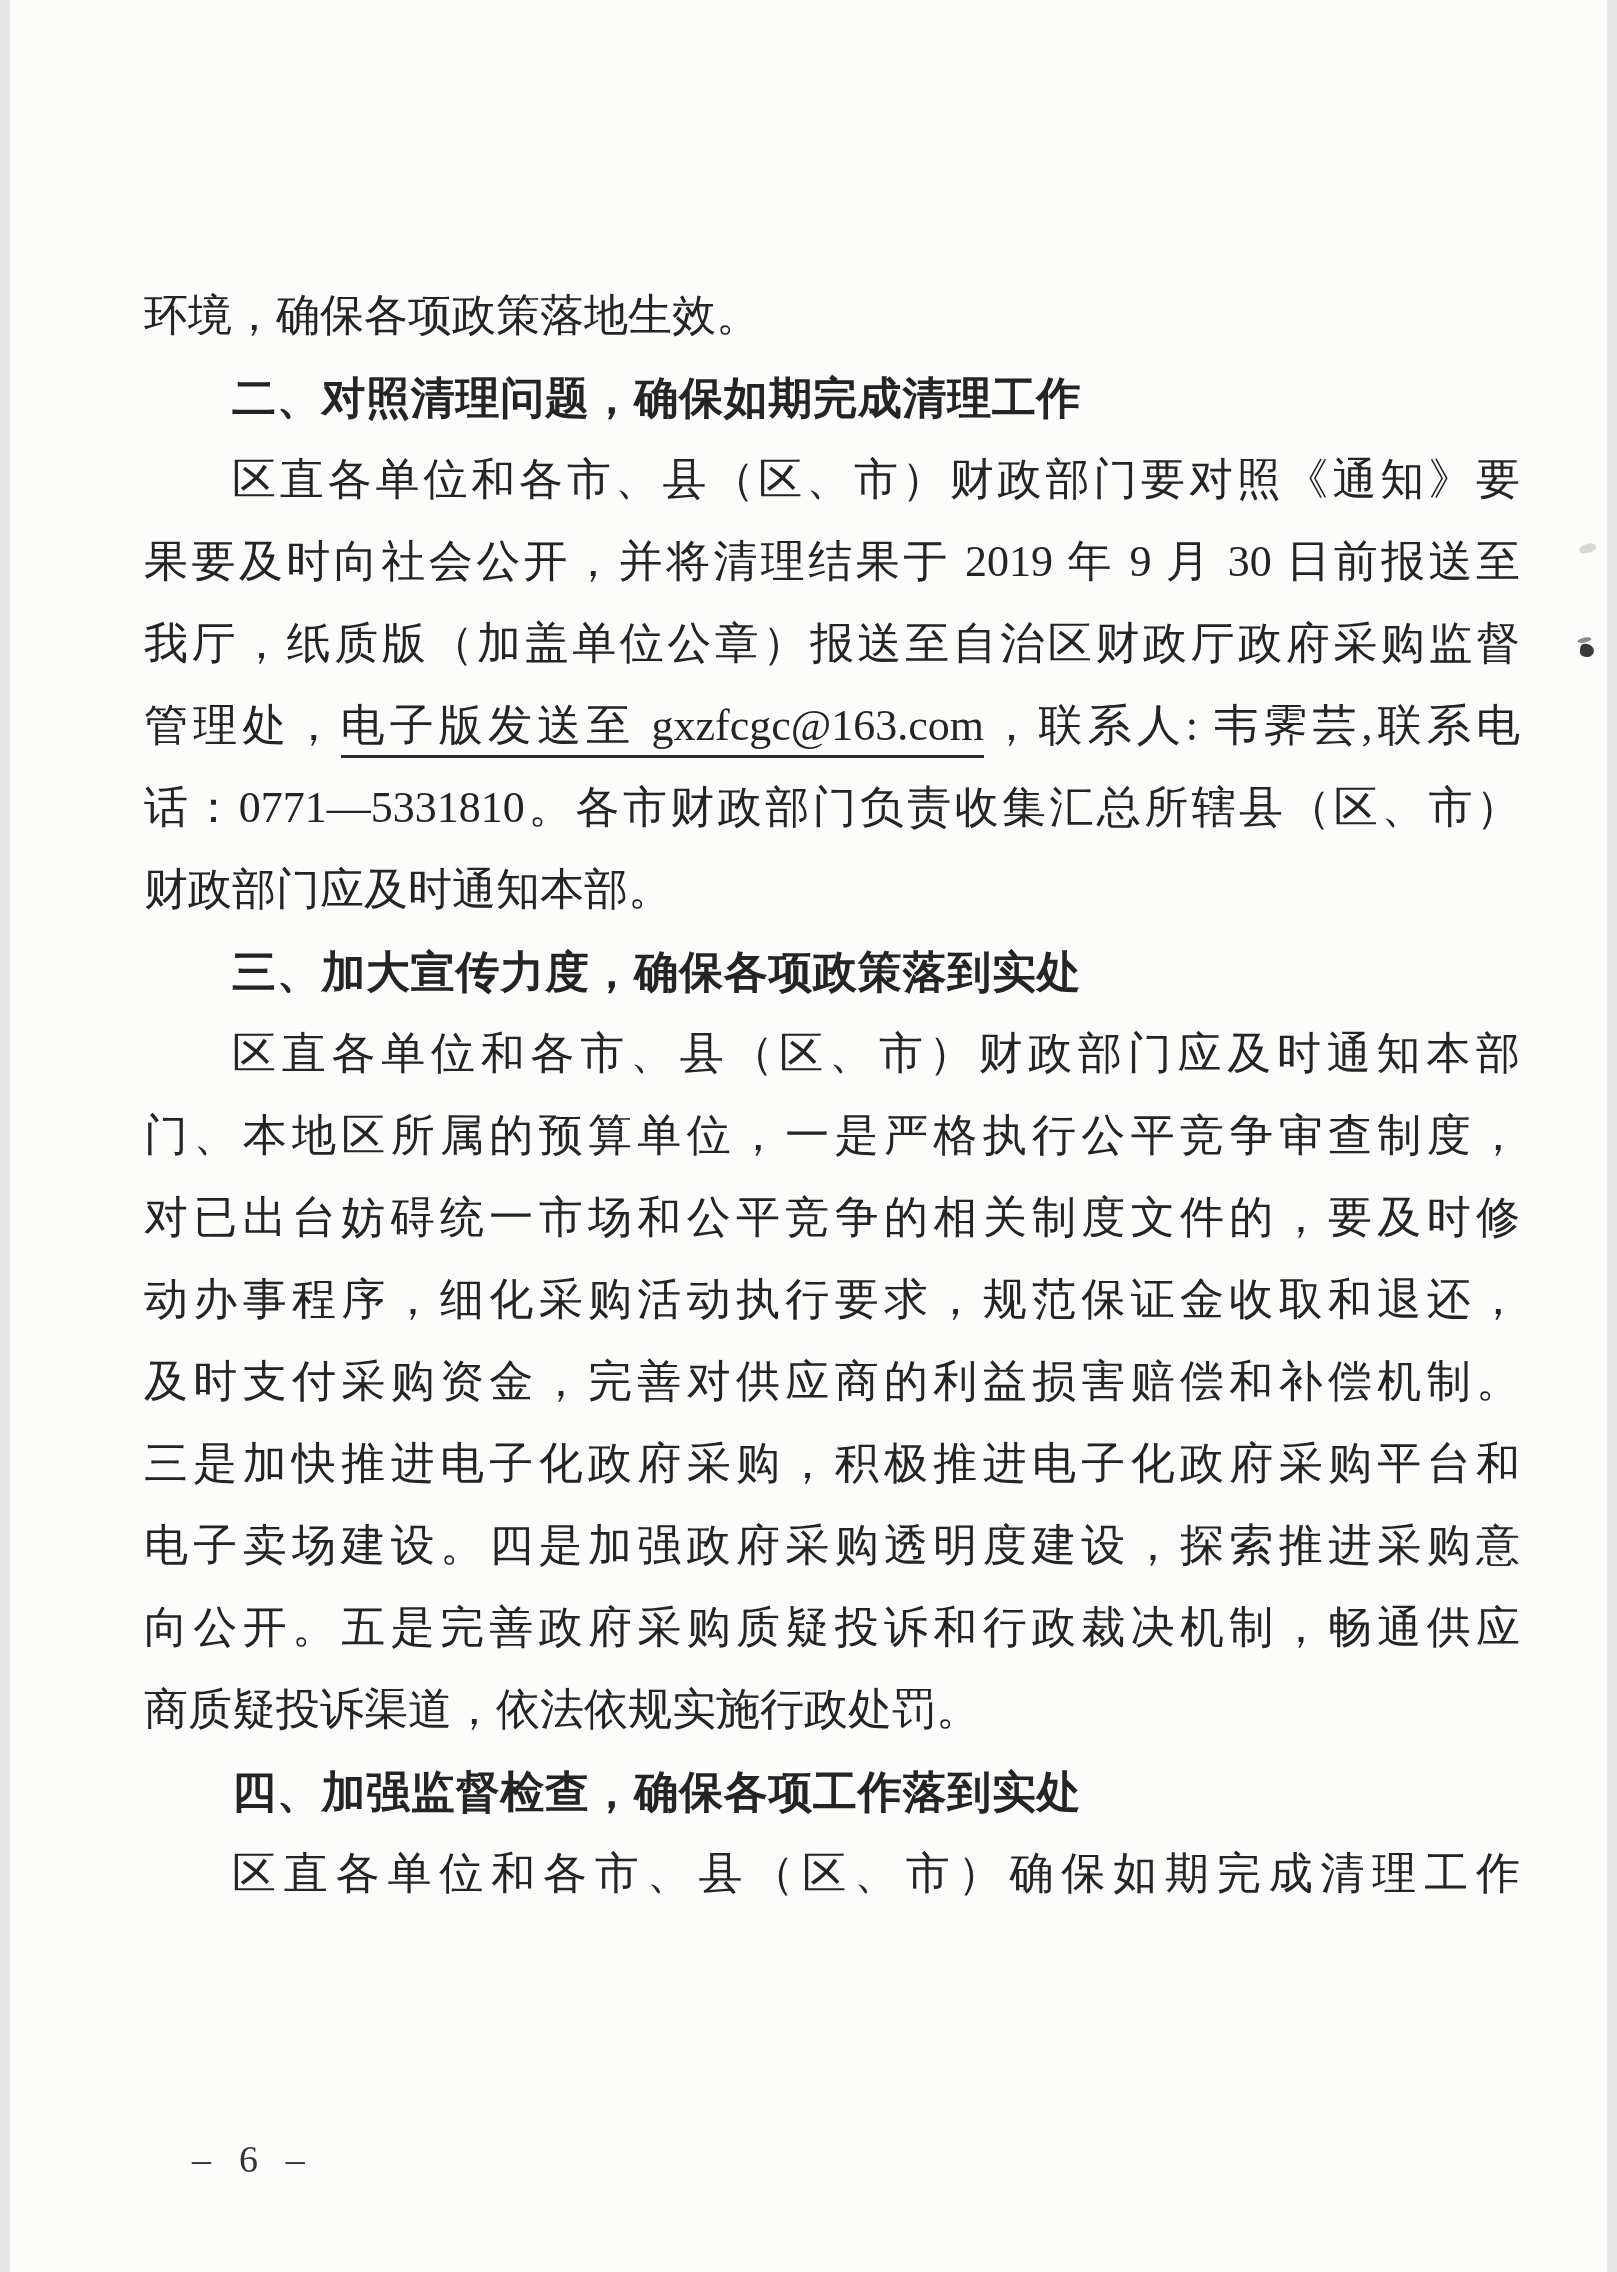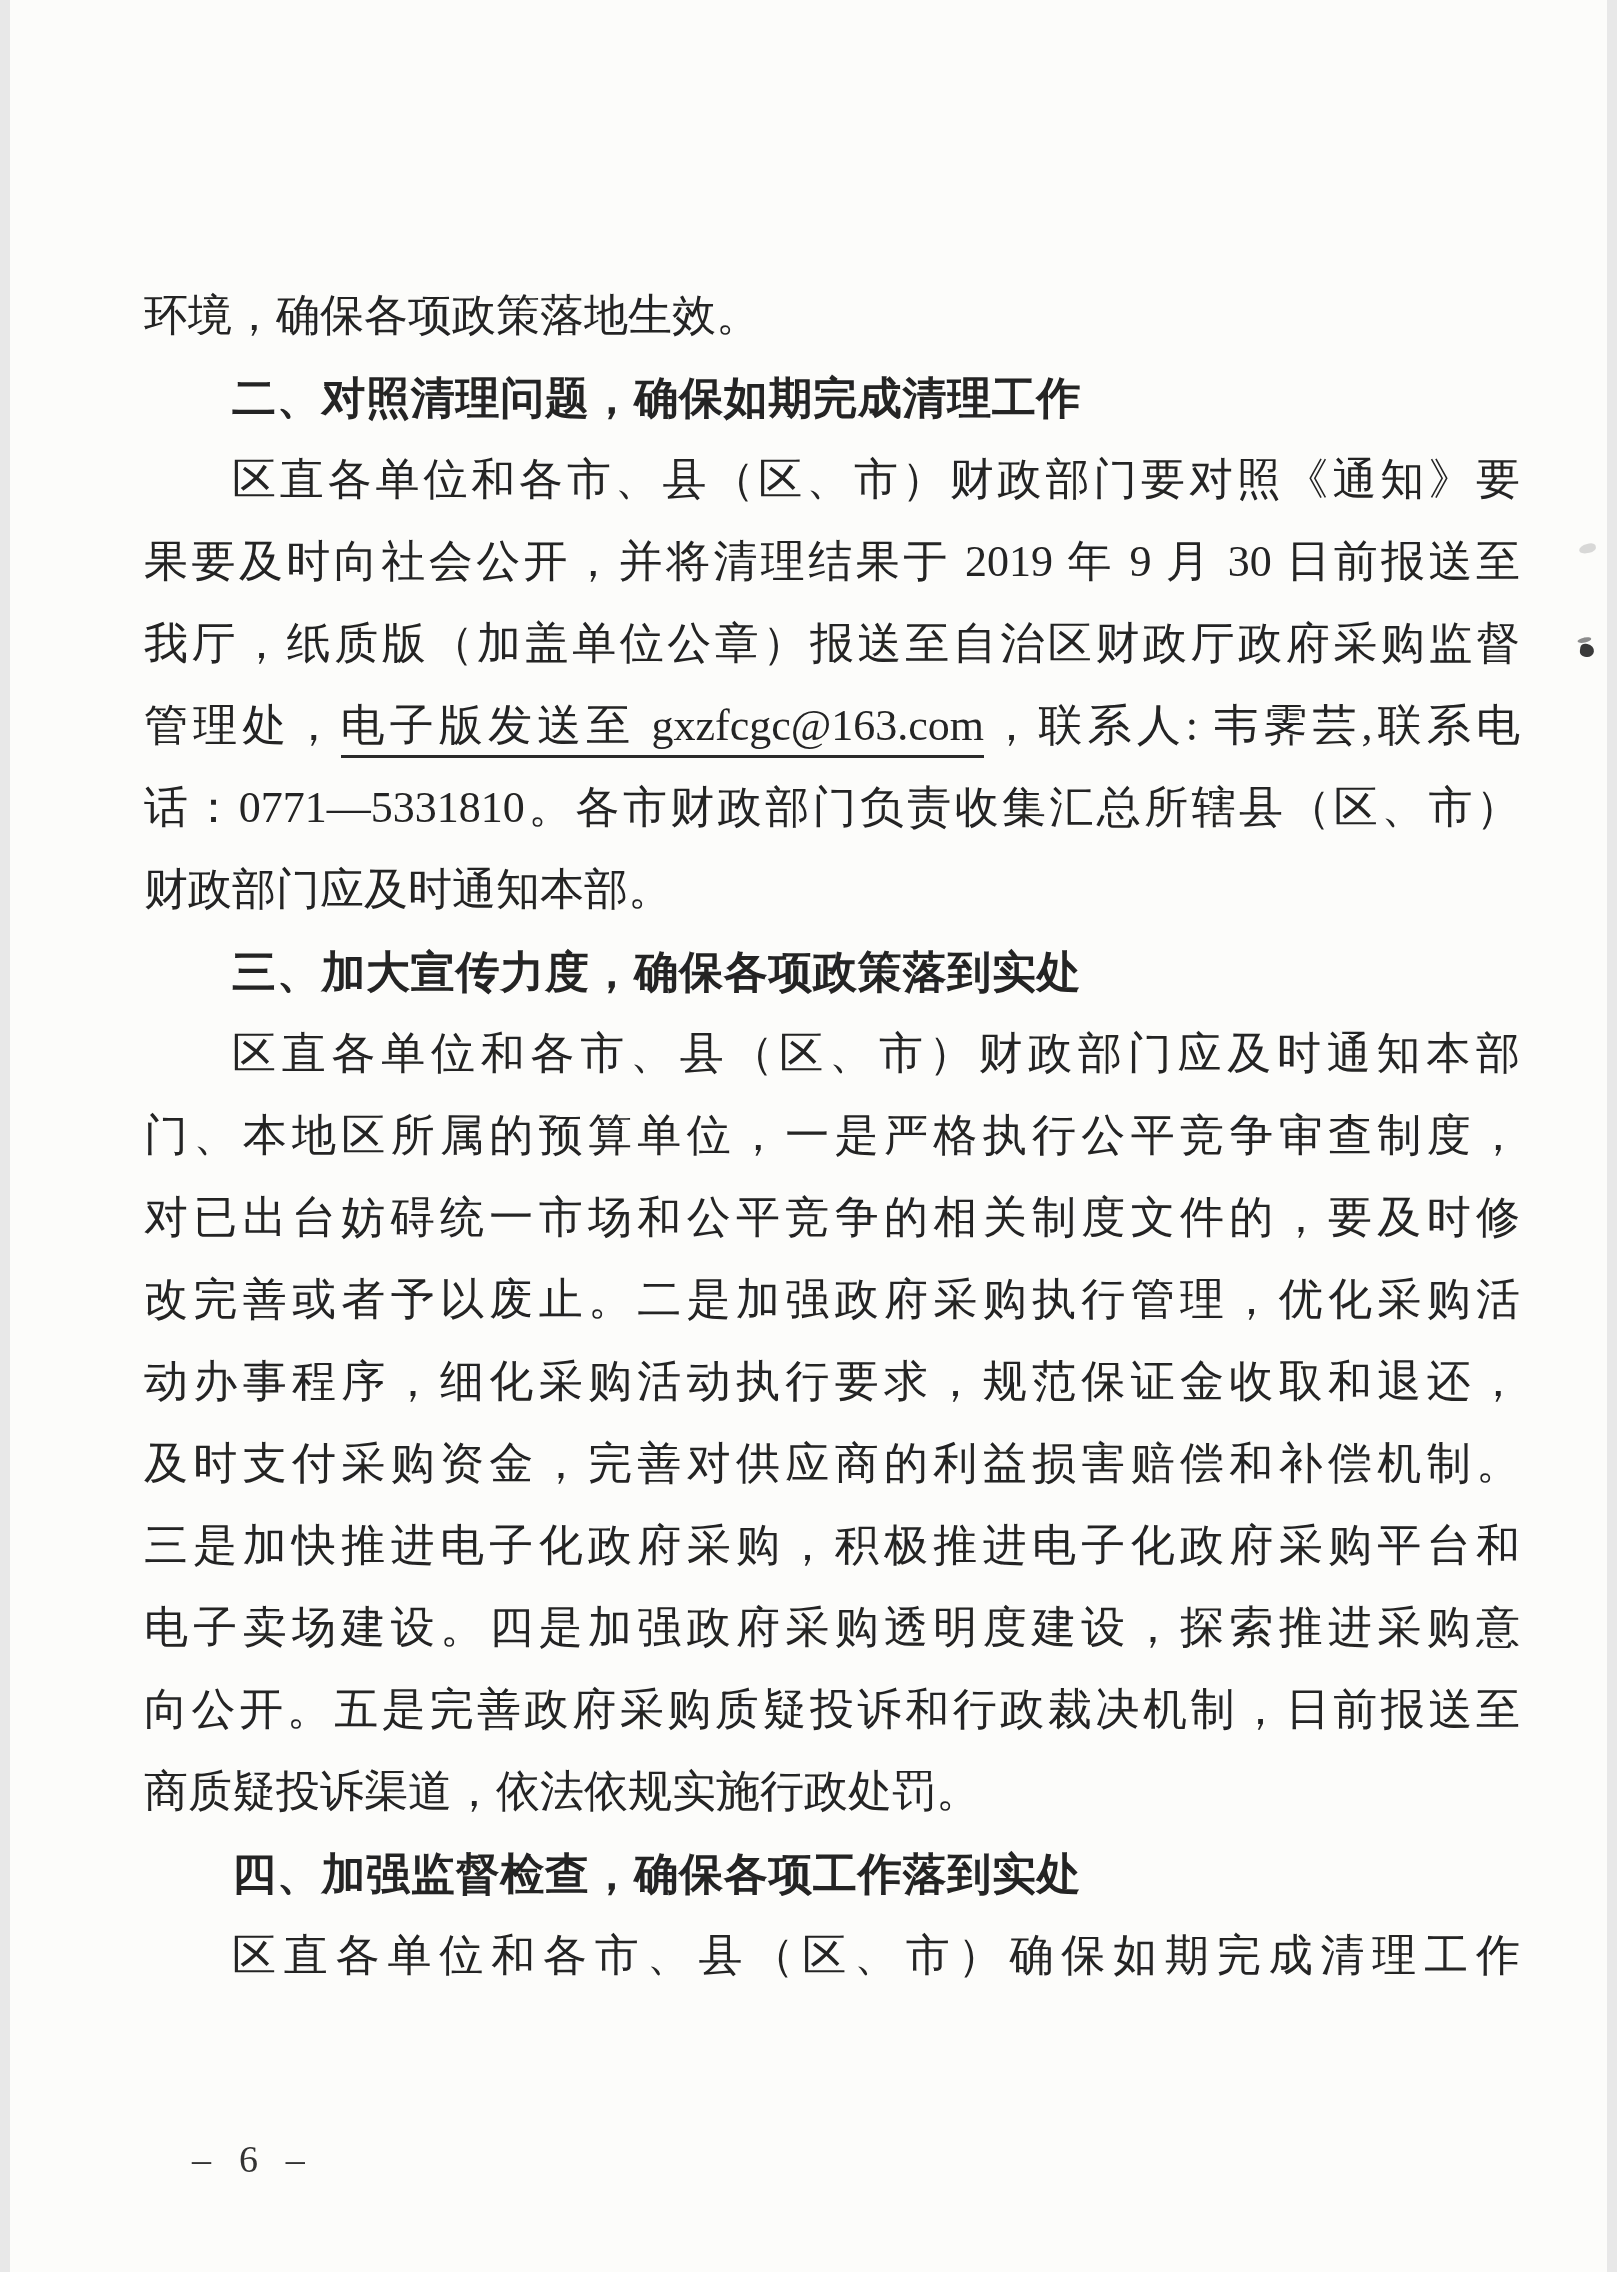--- a/index.html
+++ b/index.html
@@ -103,26 +103,25 @@
     <div class="line j">我厅，纸质版（加盖单位公章）报送至自治区财政厅政府采购监督</div>
     <div class="line j">
       <span>管理处，</span><span class="u">电子版发送至 gxzfcgc@163.com</span><span>，联系人: 韦霁芸,联系电</span>
     </div>
     <div class="line j">话：0771—5331810。各市财政部门负责收集汇总所辖县（区、市）</div>
     <div class="line">财政部门应及时通知本部。</div>
     <div class="line heading">三、加大宣传力度，确保各项政策落到实处</div>
     <div class="line j indent">区直各单位和各市、县（区、市）财政部门应及时通知本部</div>
     <div class="line j">门、本地区所属的预算单位，一是严格执行公平竞争审查制度，</div>
     <div class="line j">对已出台妨碍统一市场和公平竞争的相关制度文件的，要及时修</div>
-    <div class="line j">改完善或者予以废止。二是加强政府采购执行管理，优化采购活</div>
     <div class="line j">动办事程序，细化采购活动执行要求，规范保证金收取和退还，</div>
     <div class="line j">及时支付采购资金，完善对供应商的利益损害赔偿和补偿机制。</div>
     <div class="line j">三是加快推进电子化政府采购，积极推进电子化政府采购平台和</div>
     <div class="line j">电子卖场建设。四是加强政府采购透明度建设，探索推进采购意</div>
-    <div class="line j">向公开。五是完善政府采购质疑投诉和行政裁决机制，日前报送至</div>
+    <div class="line j">向公开。五是完善政府采购质疑投诉和行政裁决机制，畅通供应</div>
     <div class="line">商质疑投诉渠道，依法依规实施行政处罚。</div>
     <div class="line heading">四、加强监督检查，确保各项工作落到实处</div>
     <div class="line j indent">区直各单位和各市、县（区、市）确保如期完成清理工作</div>
   </div>
 
   <div class="footer">– 6 –</div>
 
   <div class="speck-1"></div>
   <div class="speck-2"></div>
 

